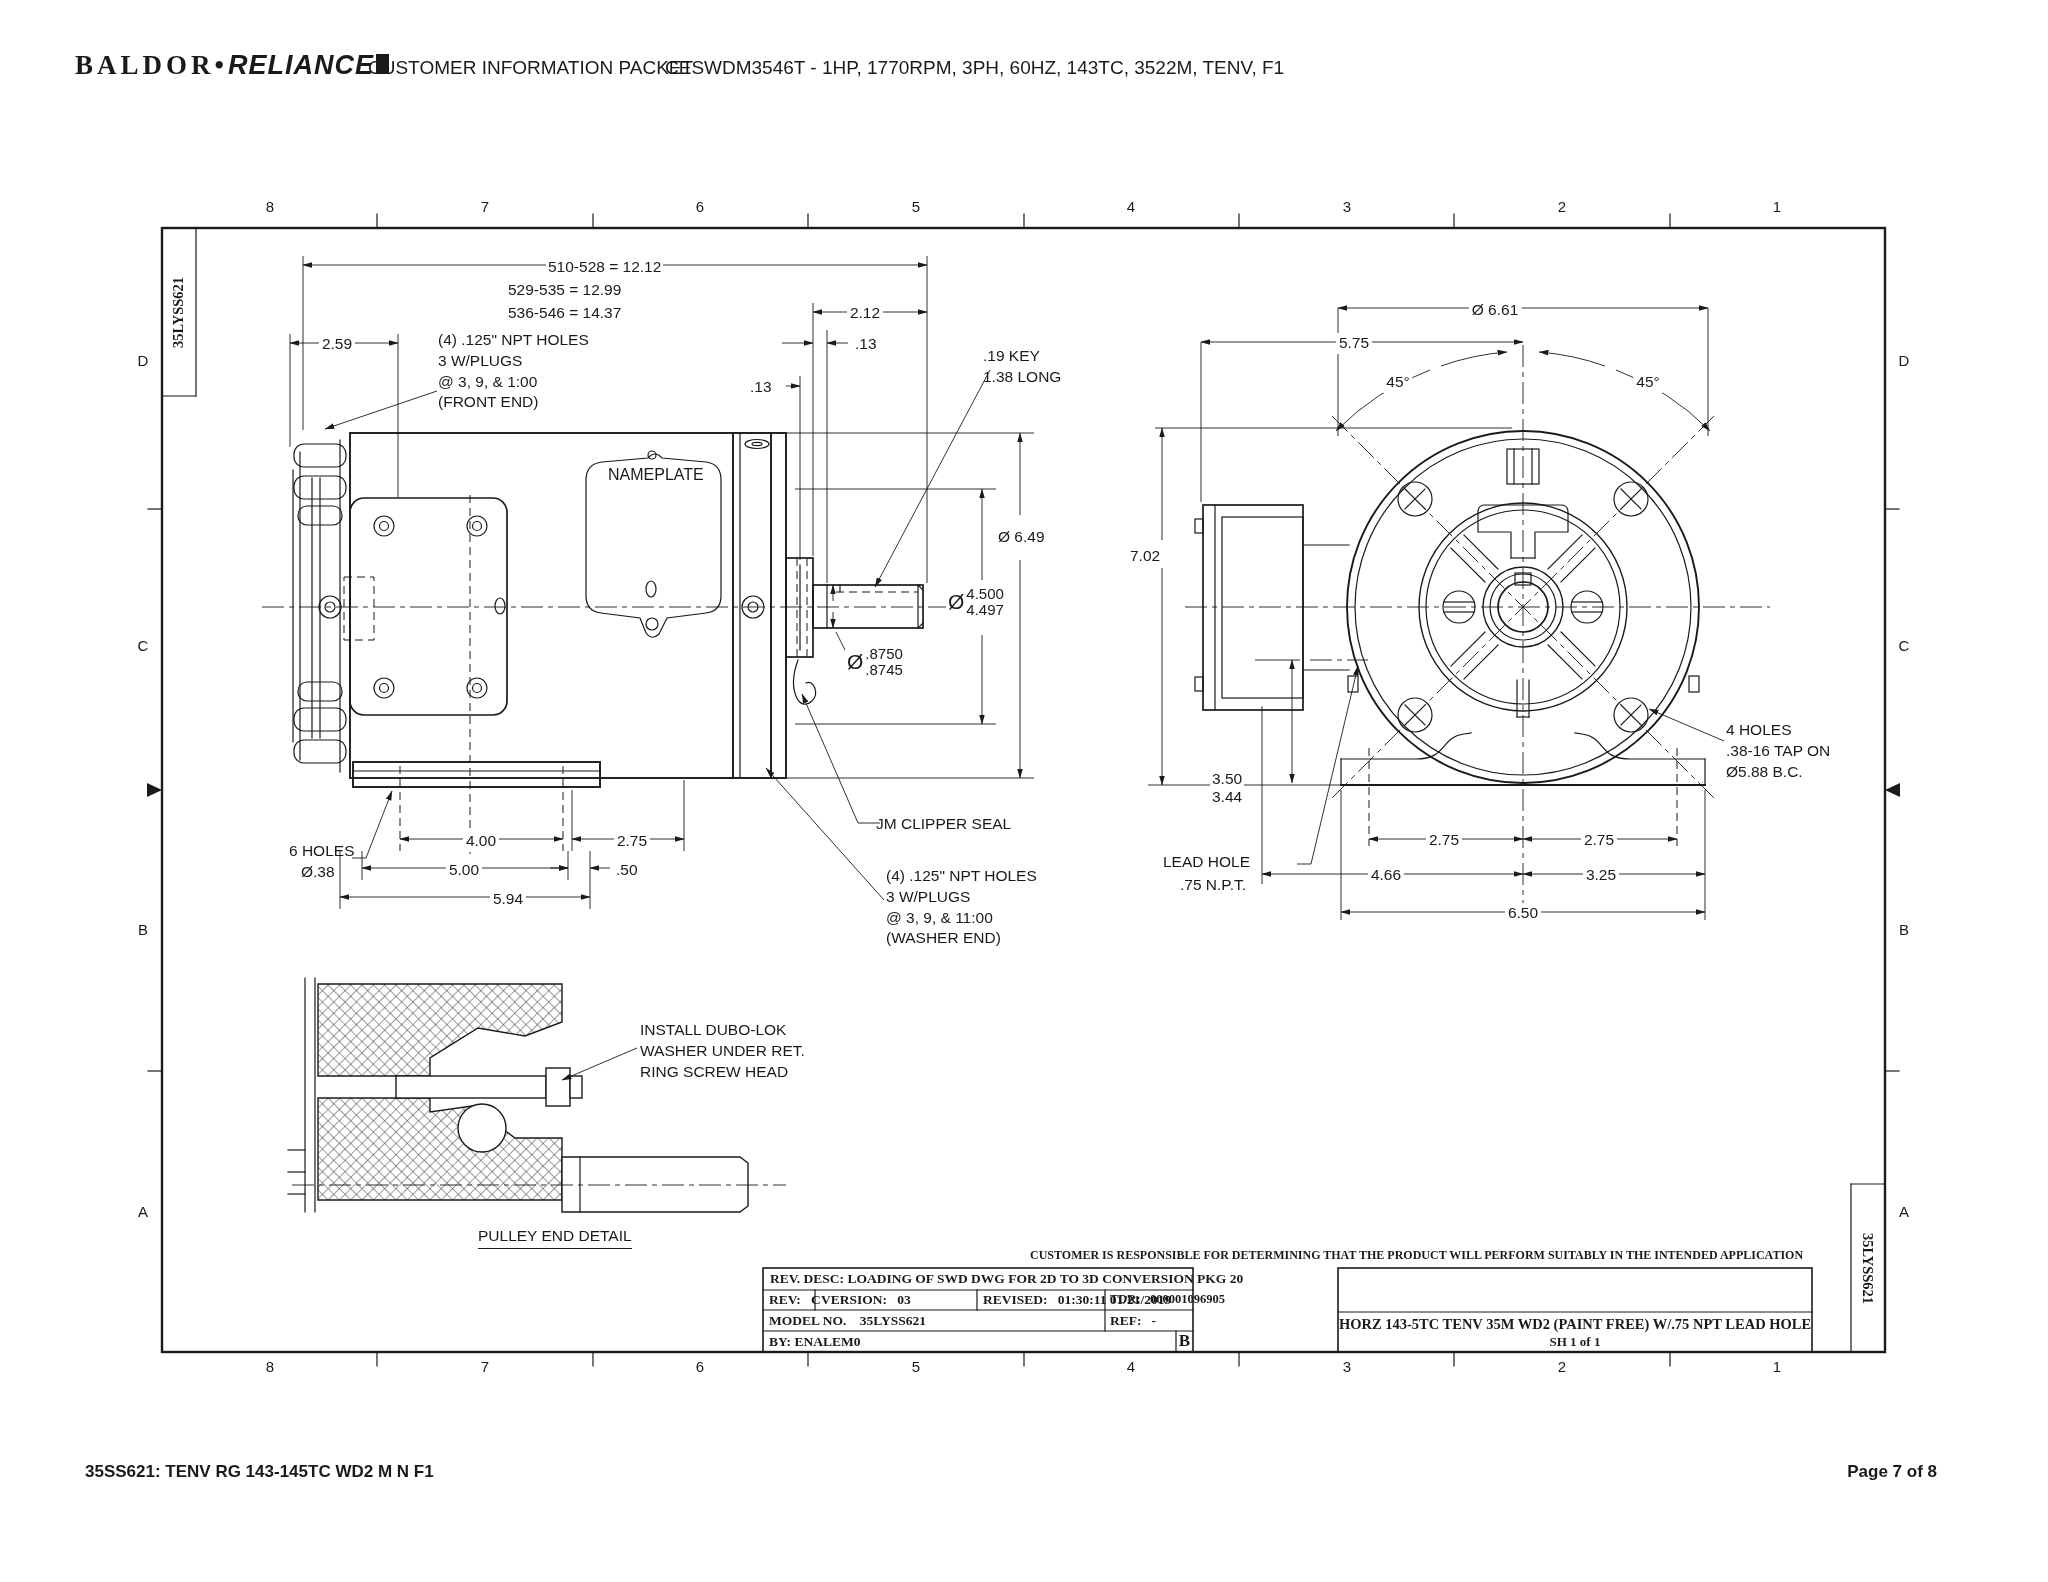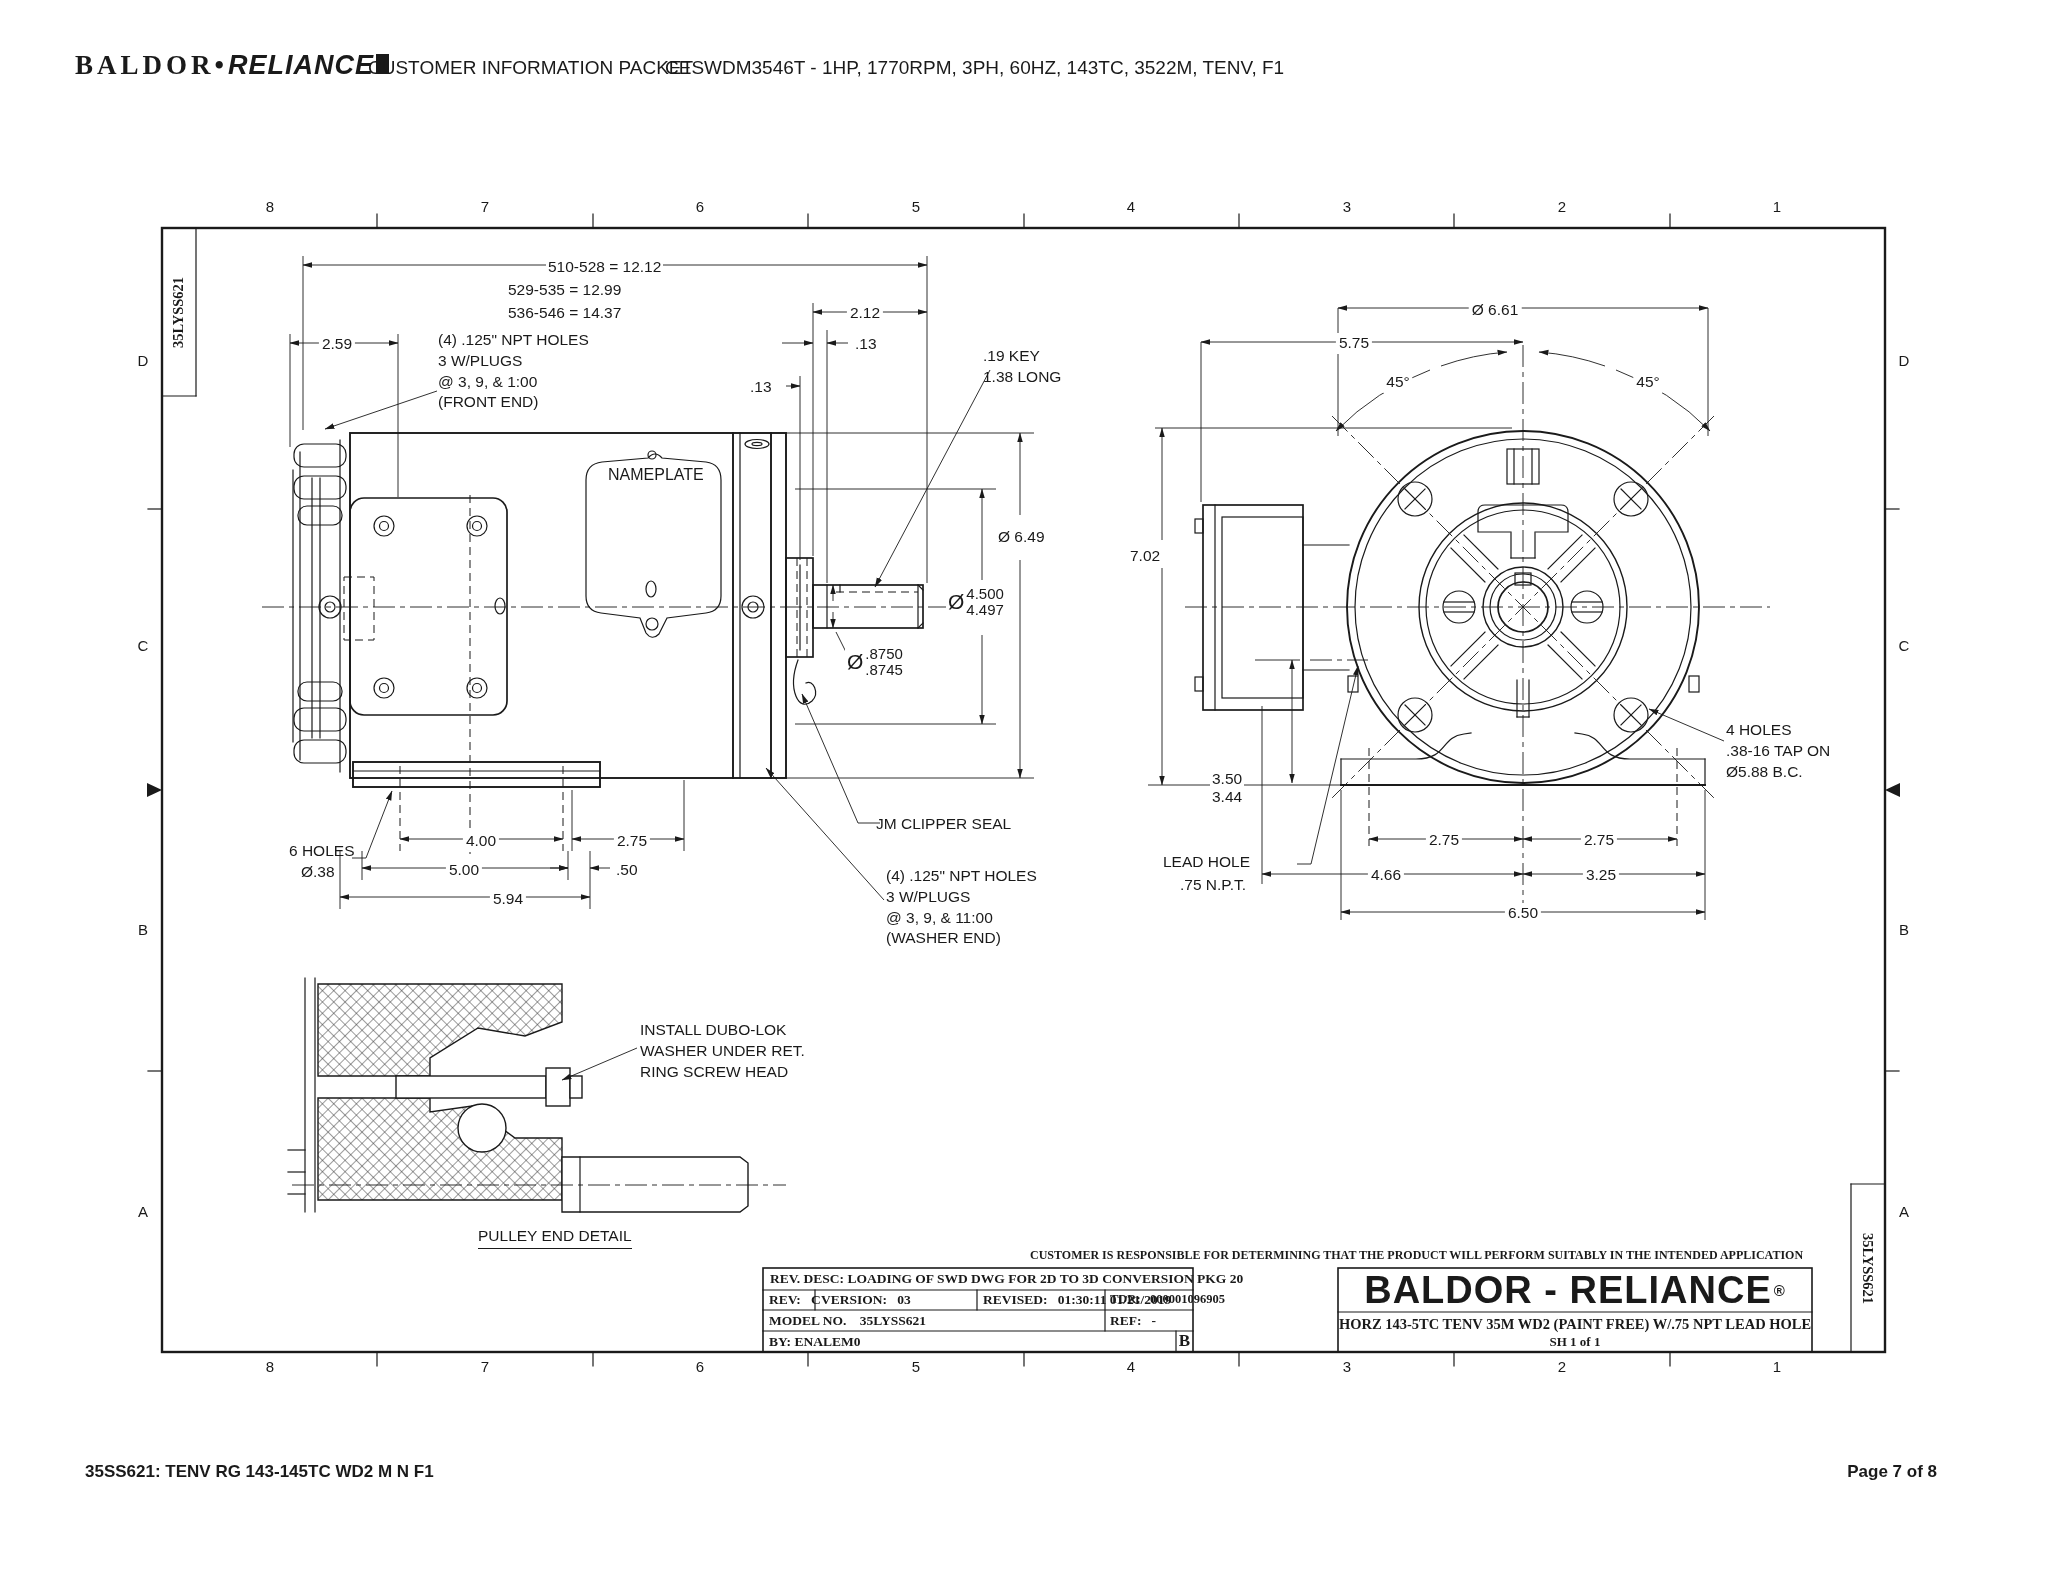--- a/index.html
+++ b/index.html
@@ -466,20 +466,16 @@
   <div class="tb" style="left:1030px;top:1248px;width:715px;text-align:right;font-size:12px;">CUSTOMER IS RESPONSIBLE FOR DETERMINING THAT THE PRODUCT WILL PERFORM SUITABLY IN THE INTENDED APPLICATION</div>
   <div class="tb" style="left:770px;top:1271px;">REV. DESC: LOADING OF SWD DWG FOR 2D TO 3D CONVERSION PKG 20</div>
   <div class="tb" style="left:769px;top:1292px;">REV:   C</div>
   <div class="tb" style="left:821px;top:1292px;">VERSION:   03</div>
   <div class="tb" style="left:983px;top:1292px;">REVISED:   01:30:11 01/21/2019</div>
   <div class="tb" style="left:1110px;top:1292px;font-size:12.5px;">TDR:   000001096905</div>
   <div class="tb" style="left:769px;top:1313px;">MODEL NO.    35LYSS621</div>
   <div class="tb" style="left:1110px;top:1313px;">REF:   -</div>
   <div class="tb" style="left:769px;top:1334px;">BY: ENALEM0</div>
   <div class="tb" style="left:1176px;top:1331px;width:17px;text-align:center;font-size:17px;">B</div>
-  <div style="position:absolute;left:1338px;top:1268px;width:474px;height:44px;display:flex;align-items:center;justify-content:center;font-size:38px;font-weight:600;letter-spacing:1px;">
-    <span>BALDOR - RELIANCE</span>
-      <sup style="font-size:15px;margin-left:2px;">®</sup>
-  </div>
   <div class="tb" style="left:1338px;top:1316px;width:474px;text-align:center;font-size:14.5px;">HORZ 143-5TC TENV 35M WD2 (PAINT FREE) W/.75 NPT LEAD HOLE</div>
   <div class="tb" style="left:1338px;top:1334px;width:474px;text-align:center;font-size:13px;">SH 1 of 1</div>
 
 </div>
 
 </body></html>

